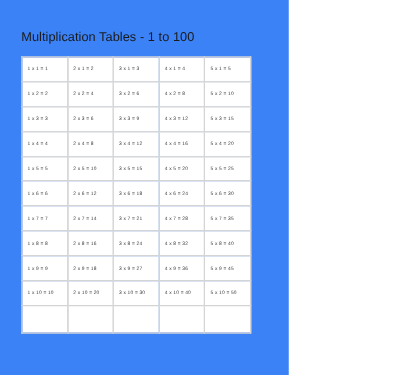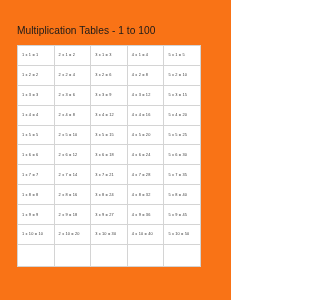--- a/index.html
+++ b/index.html
@@ -12,21 +12,21 @@
     height: 300px;
     overflow: hidden;
     font-family: "Liberation Sans", sans-serif;
     color: #000000;
     -webkit-font-smoothing: antialiased;
   }
   .page {
     position: relative;
     width: 231px;
     height: 300px;
-    background: #f97316;
+    background: #3b82f6;
   }
   .doc-title {
     position: absolute;
     left: 17px;
     top: 24px;
     font-size: 10.2px;
     line-height: 13px;
     font-weight: 400;
     color: #1a1a1a;
     letter-spacing: 0.05px;

